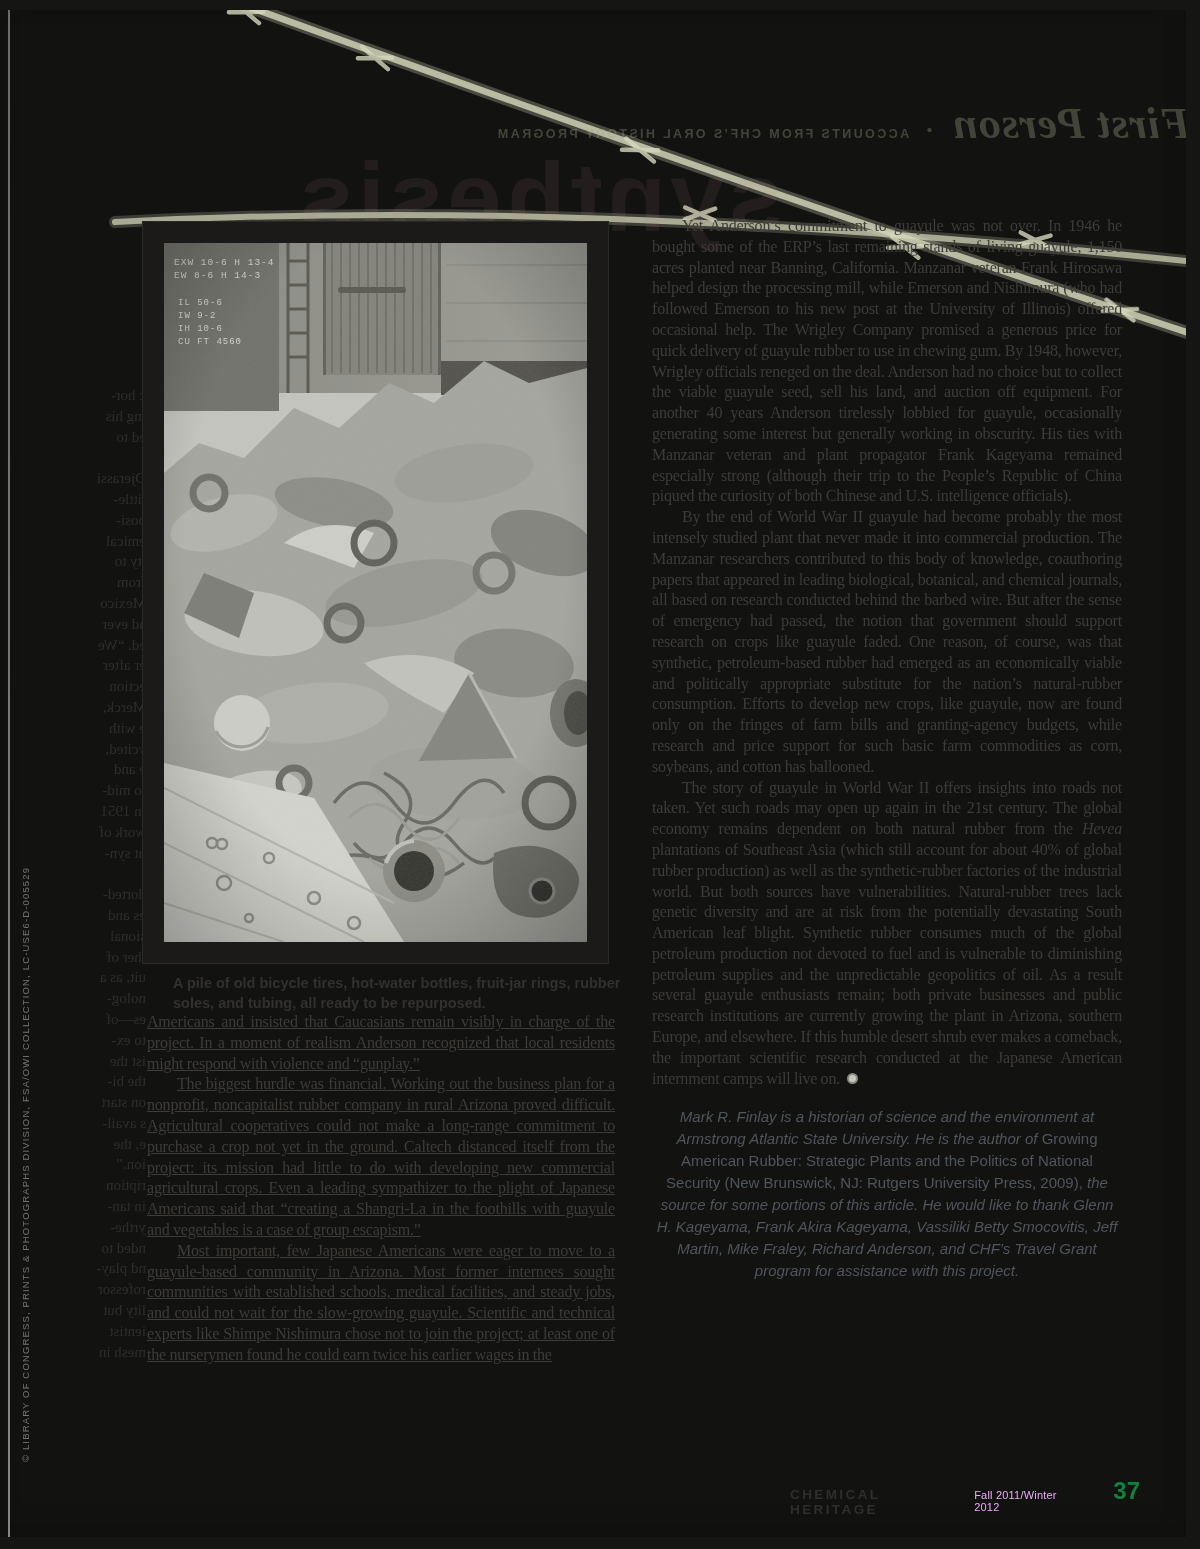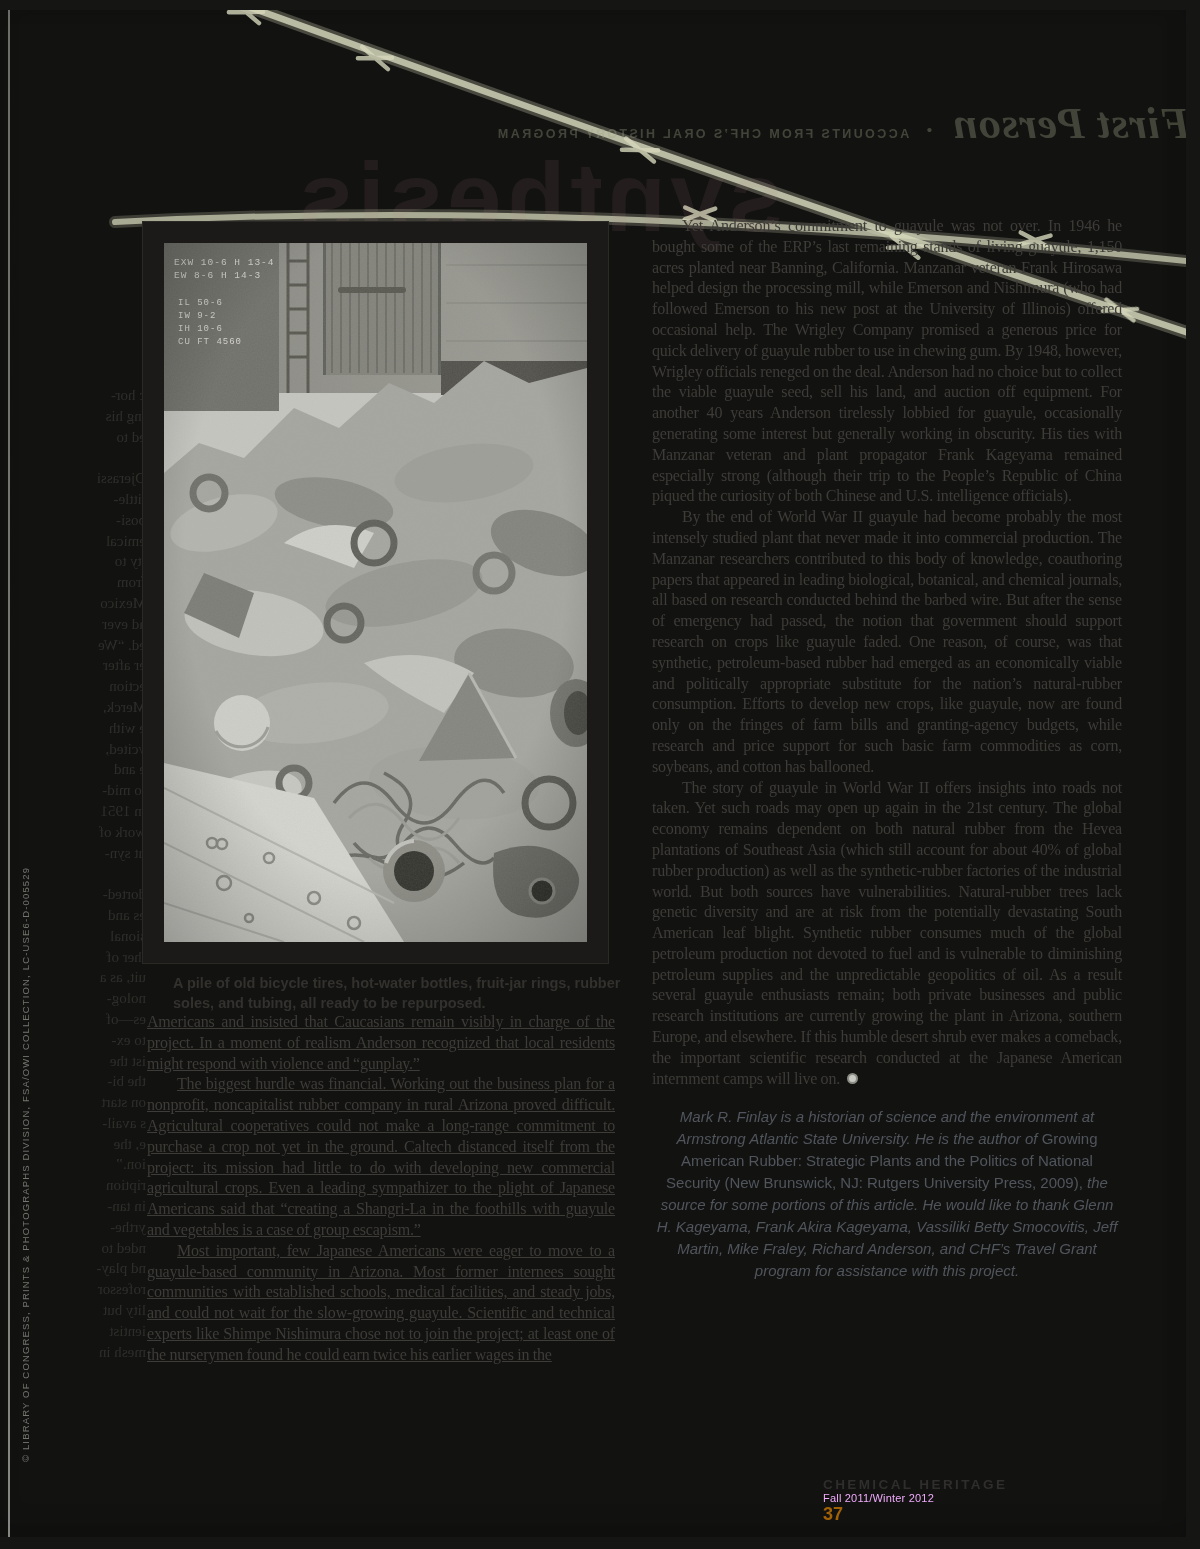--- a/index.html
+++ b/index.html
@@ -34,38 +34,38 @@
         background:#1b1a18;padding:21px;box-sizing:border-box;box-shadow:0 0 0 1px #2a2926;}
   .photo-frame svg{display:block;width:100%;height:100%;}
   .caption{position:absolute;left:173px;top:964px;width:458px;
         font:700 14.5px/19.5px "Liberation Sans","DejaVu Sans",sans-serif;color:#33312e;}
 
   
   .col{position:absolute;font:16px/20.8px "Liberation Serif","DejaVu Serif",serif;
         color:#3e3c38;text-align:justify;letter-spacing:-0.012em;word-spacing:-0.02em;}
   .col p{margin:0;}
   .col p.ind{text-indent:30px;}
-  .col .it{}
+  .col .it{font-style:italic;}
   .left-col{left:147px;top:1002px;width:468px;text-decoration:underline;}
   .right-wrap{left:652px;top:206px;width:470px;}
   .orn{display:inline-block;width:7px;height:7px;border:2px solid #8c8c85;background:#c9c9c3;
         border-radius:50%;margin-left:7px;}
   .bio{margin-top:17px;font:italic 15px/22px "Liberation Sans","DejaVu Sans",sans-serif;
         color:#50555c;text-align:center;letter-spacing:0;word-spacing:0;}
   .bio .rm{font-style:normal;}
 
   
   .credit{position:absolute;left:20px;top:1452px;width:545px;transform:rotate(-90deg);
         transform-origin:0 0;font:9.5px/12px "Liberation Sans","DejaVu Sans",sans-serif;
         letter-spacing:1.15px;color:#757570;white-space:nowrap;}
   .footer{position:absolute;left:790px;top:1467px;width:350px;display:flex;align-items:baseline;
-        font-family:"Liberation Sans","DejaVu Sans",sans-serif;flex-direction:column;}
+        font-family:"Liberation Sans","DejaVu Sans",sans-serif;}
   .footer .mag{font-weight:700;font-size:13.5px;letter-spacing:2.4px;color:#2f2e2c;}
   .footer .issue{font-size:11px;color:#f0abfc;margin-left:8px;letter-spacing:.2px;}
-  .footer .pgnum{font-weight:700;font-size:18px;color:#a16207;margin-left:33px;}
+  .footer .pgnum{font-weight:700;font-size:24px;color:#15803d;margin-left:33px;}
 
   
   .bar{position:absolute;background:#151514;}
   .bar-top{left:0;top:0;width:1200px;height:10px;}
   .bar-right{right:0;top:0;width:14px;height:1549px;}
   .bar-bottom{left:0;bottom:0;width:1200px;height:12px;}
 </style>
 </head>
 <body>
 

